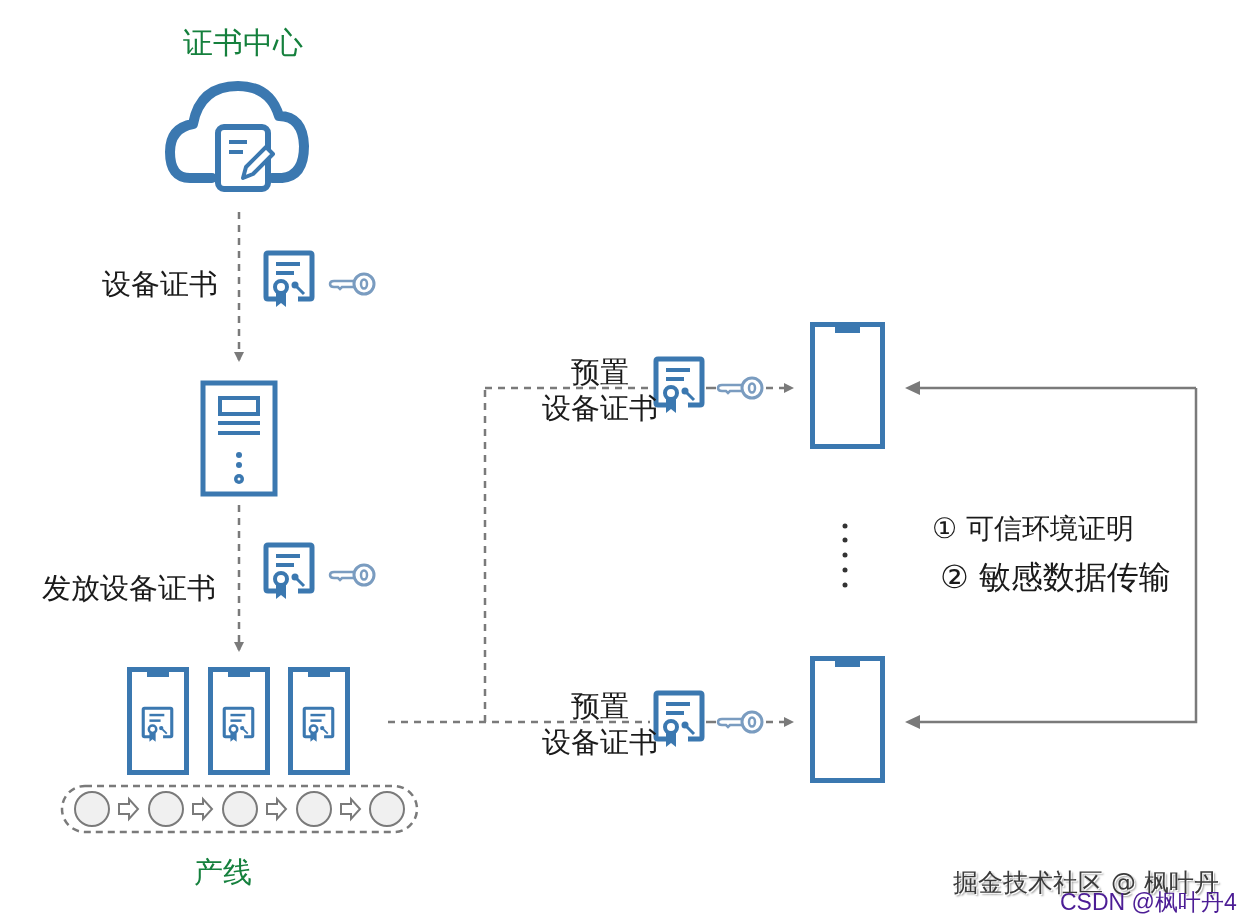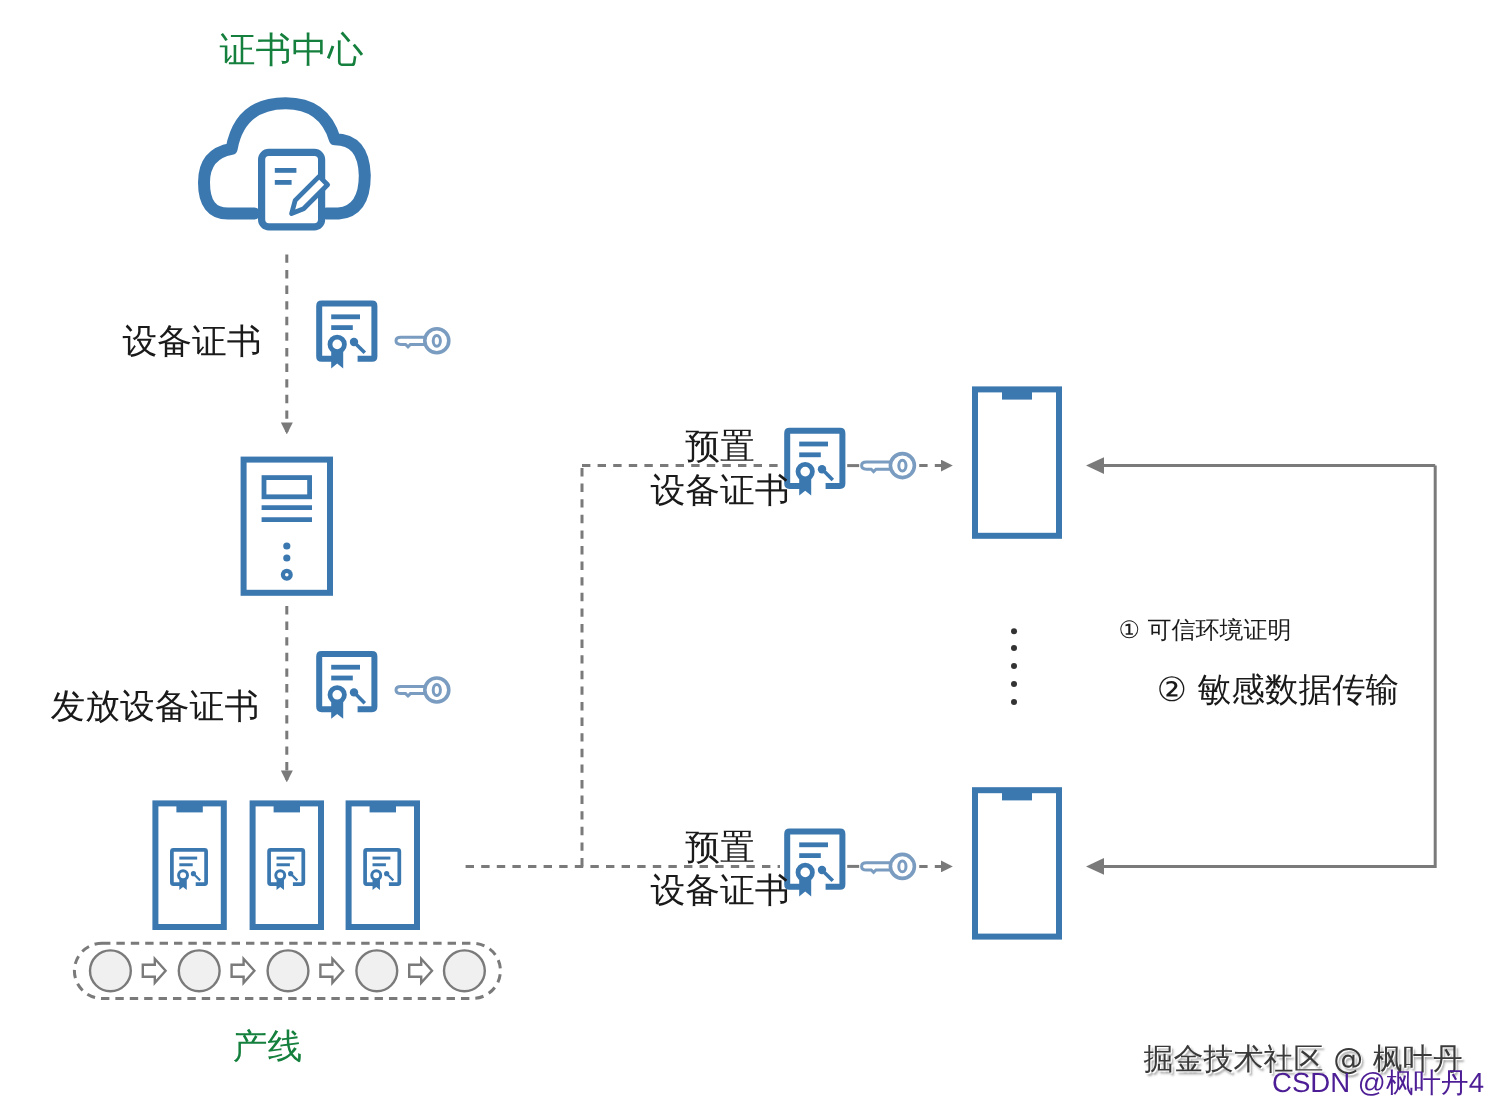--- a/index.html
+++ b/index.html
@@ -194,17 +194,17 @@
 
 <div class="lbl center lines2" style="left:518px; top:354px; width:124px;">
   <div>预置</div>
   <div>设备证书</div>
 </div>
 <div class="lbl center lines2" style="left:518px; top:688px; width:124px;">
   <div>预置</div>
   <div>设备证书</div>
 </div>
 
-<div class="lbl" style="left:932px; top:515px; font-size:20px;">① 可信环境证明</div>
-<div class="lbl" style="left:964px; top:561px; font-size:28px;">② 敏感数据传输</div>
+<div class="lbl" style="left:932px; top:515px; font-size:28px;">① 可信环境证明</div>
+<div class="lbl" style="left:940px; top:561px; font-size:32px;">② 敏感数据传输</div>
 
 <div class="wm1">掘金技术社区 @ 枫叶丹</div>
 <div class="wm2">CSDN @枫叶丹4</div>
 
 </body></html>

